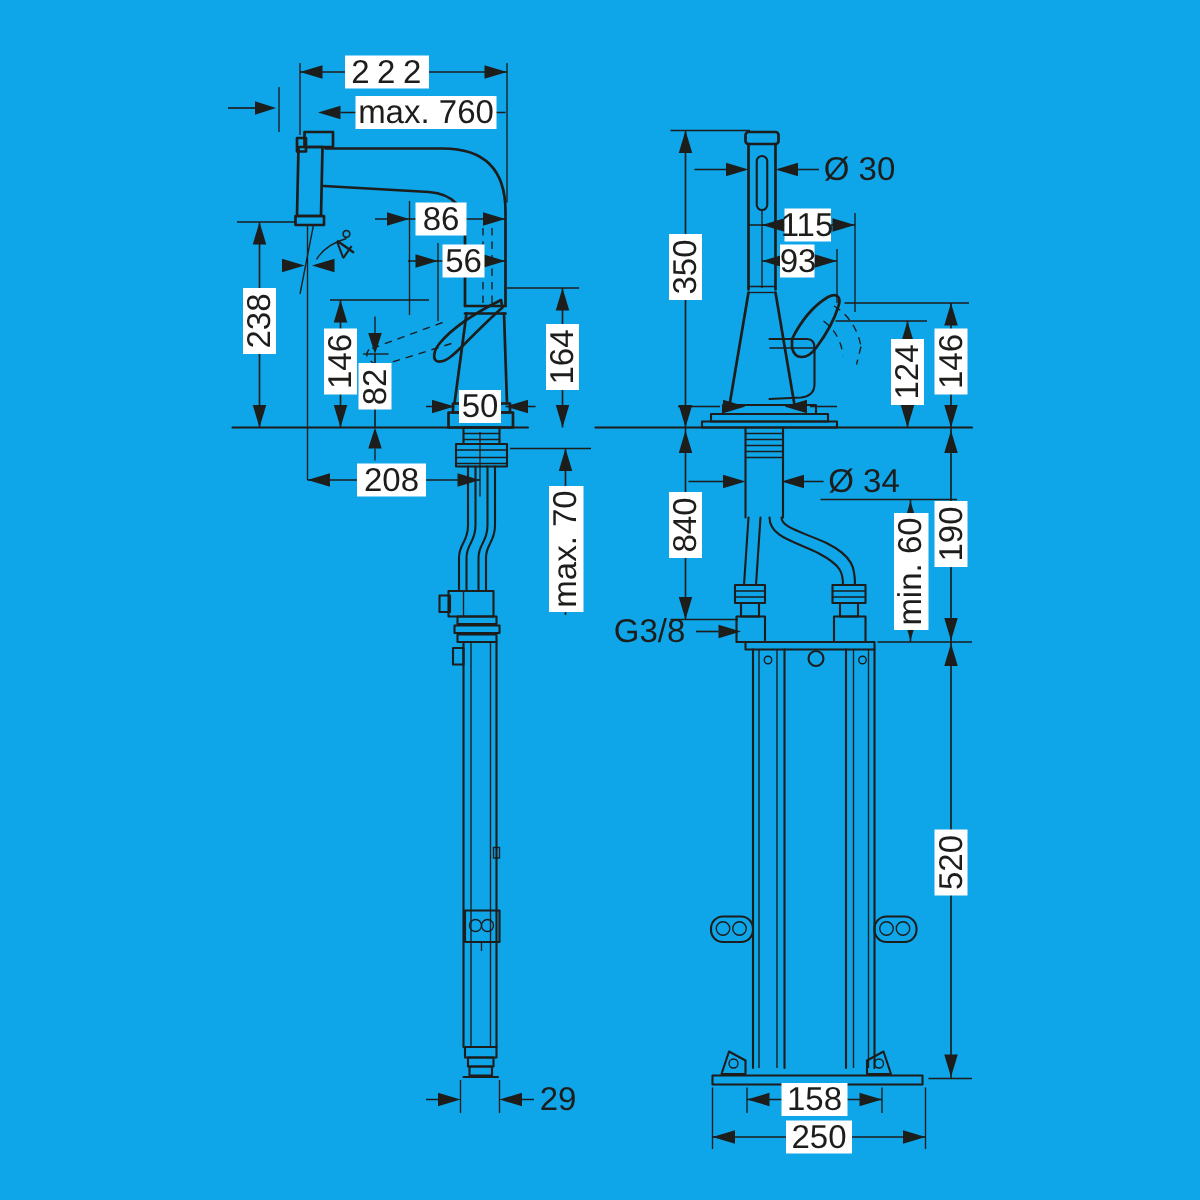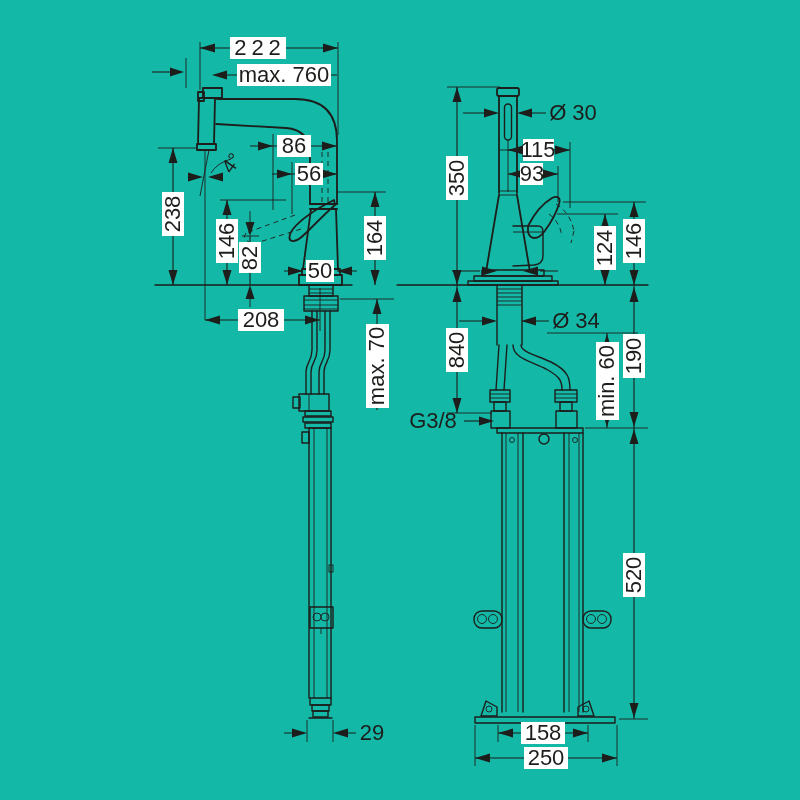--- a/index.html
+++ b/index.html
@@ -1,16 +1,16 @@
 <!DOCTYPE html>
 <html><head>
 <meta charset="utf-8">
 <style>
   html,body{margin:0;padding:0;background:#ffffff;}
-  .stage{width:800px;height:800px;position:relative;background:#14b8a6;font-family:"Liberation Sans",sans-serif;}
+  .stage{width:800px;height:800px;position:relative;background:#0ea5e9;font-family:"Liberation Sans",sans-serif;}
   svg{display:block;}
   .ol{fill:none;stroke:#1d1d1b;stroke-width:1.8;stroke-linejoin:round;stroke-linecap:round;}
   .md{fill:none;stroke:#1d1d1b;stroke-width:1.4;stroke-linejoin:round;stroke-linecap:round;}
   .dl{fill:none;stroke:#1d1d1b;stroke-width:1.1;}
   .rl{fill:none;stroke:#1d1d1b;stroke-width:0.9;}
   .dash{stroke-dasharray:5 4;}
   .ah{fill:#1d1d1b;stroke:none;}
   .lblbg{fill:#ffffff;stroke:none;}
   .lbl{fill:#1d1d1b;font-family:"Liberation Sans",sans-serif;font-size:22px;text-anchor:middle;}
   .sm{font-size:20px;}

